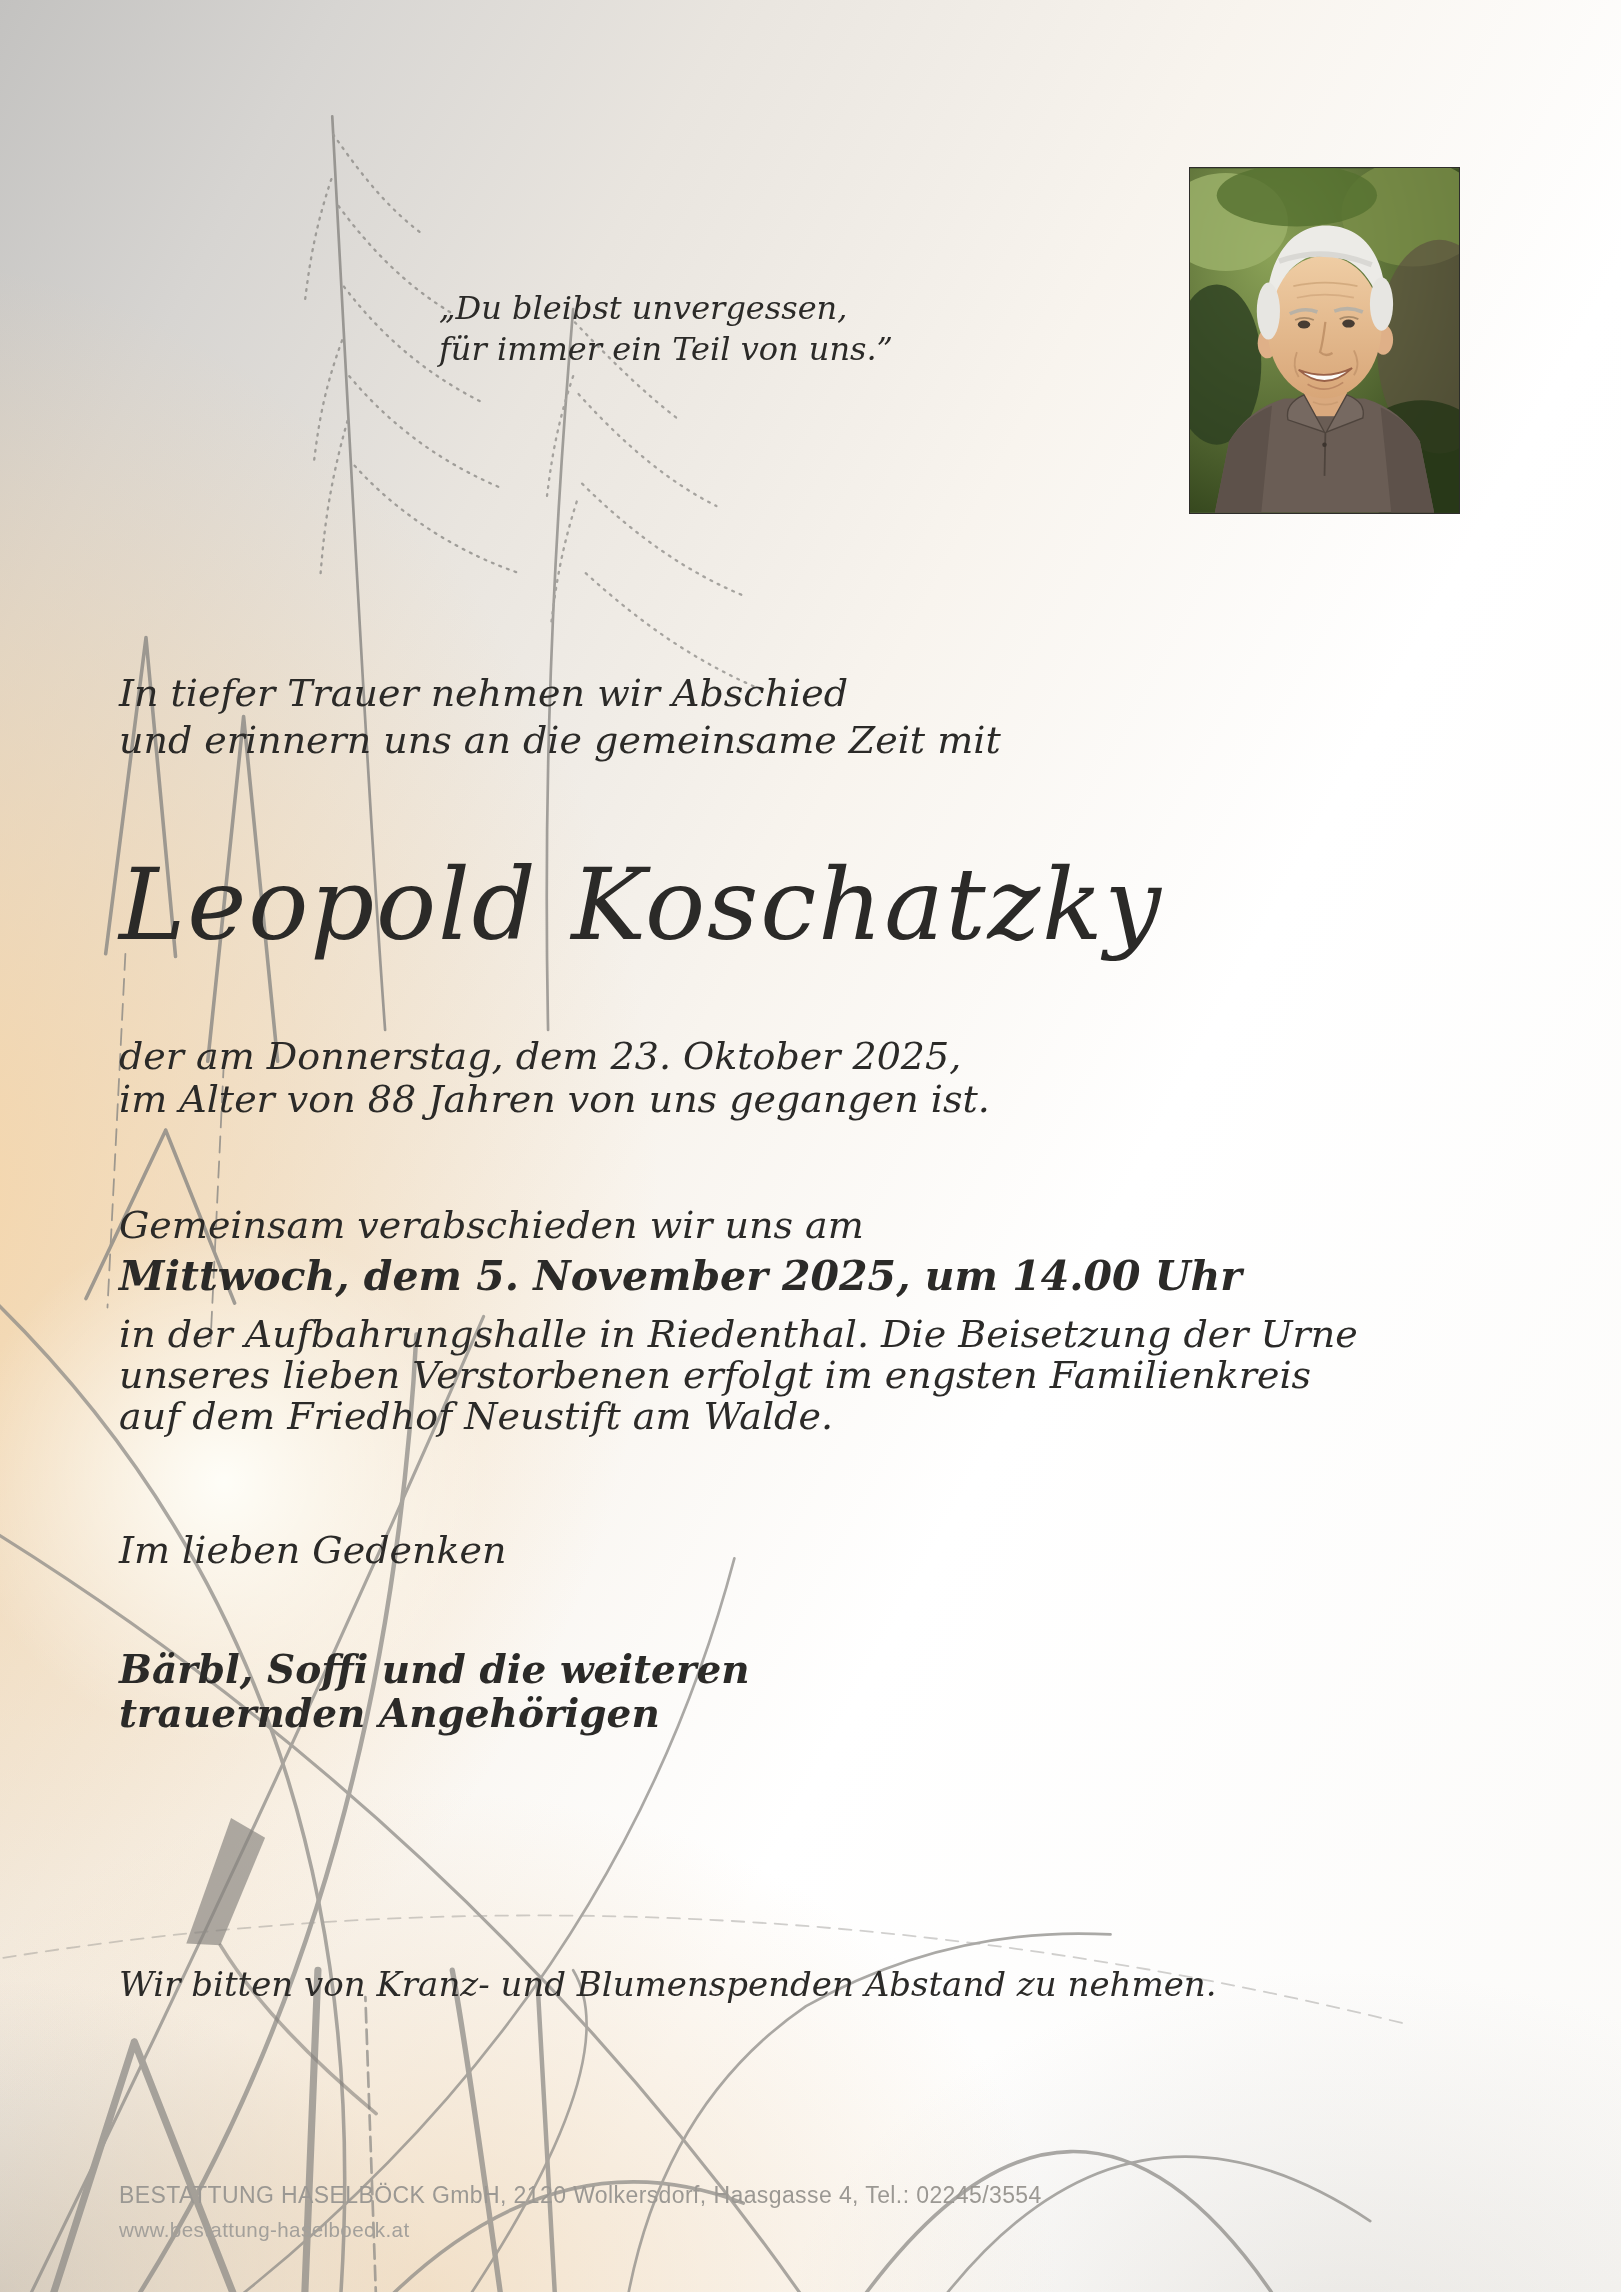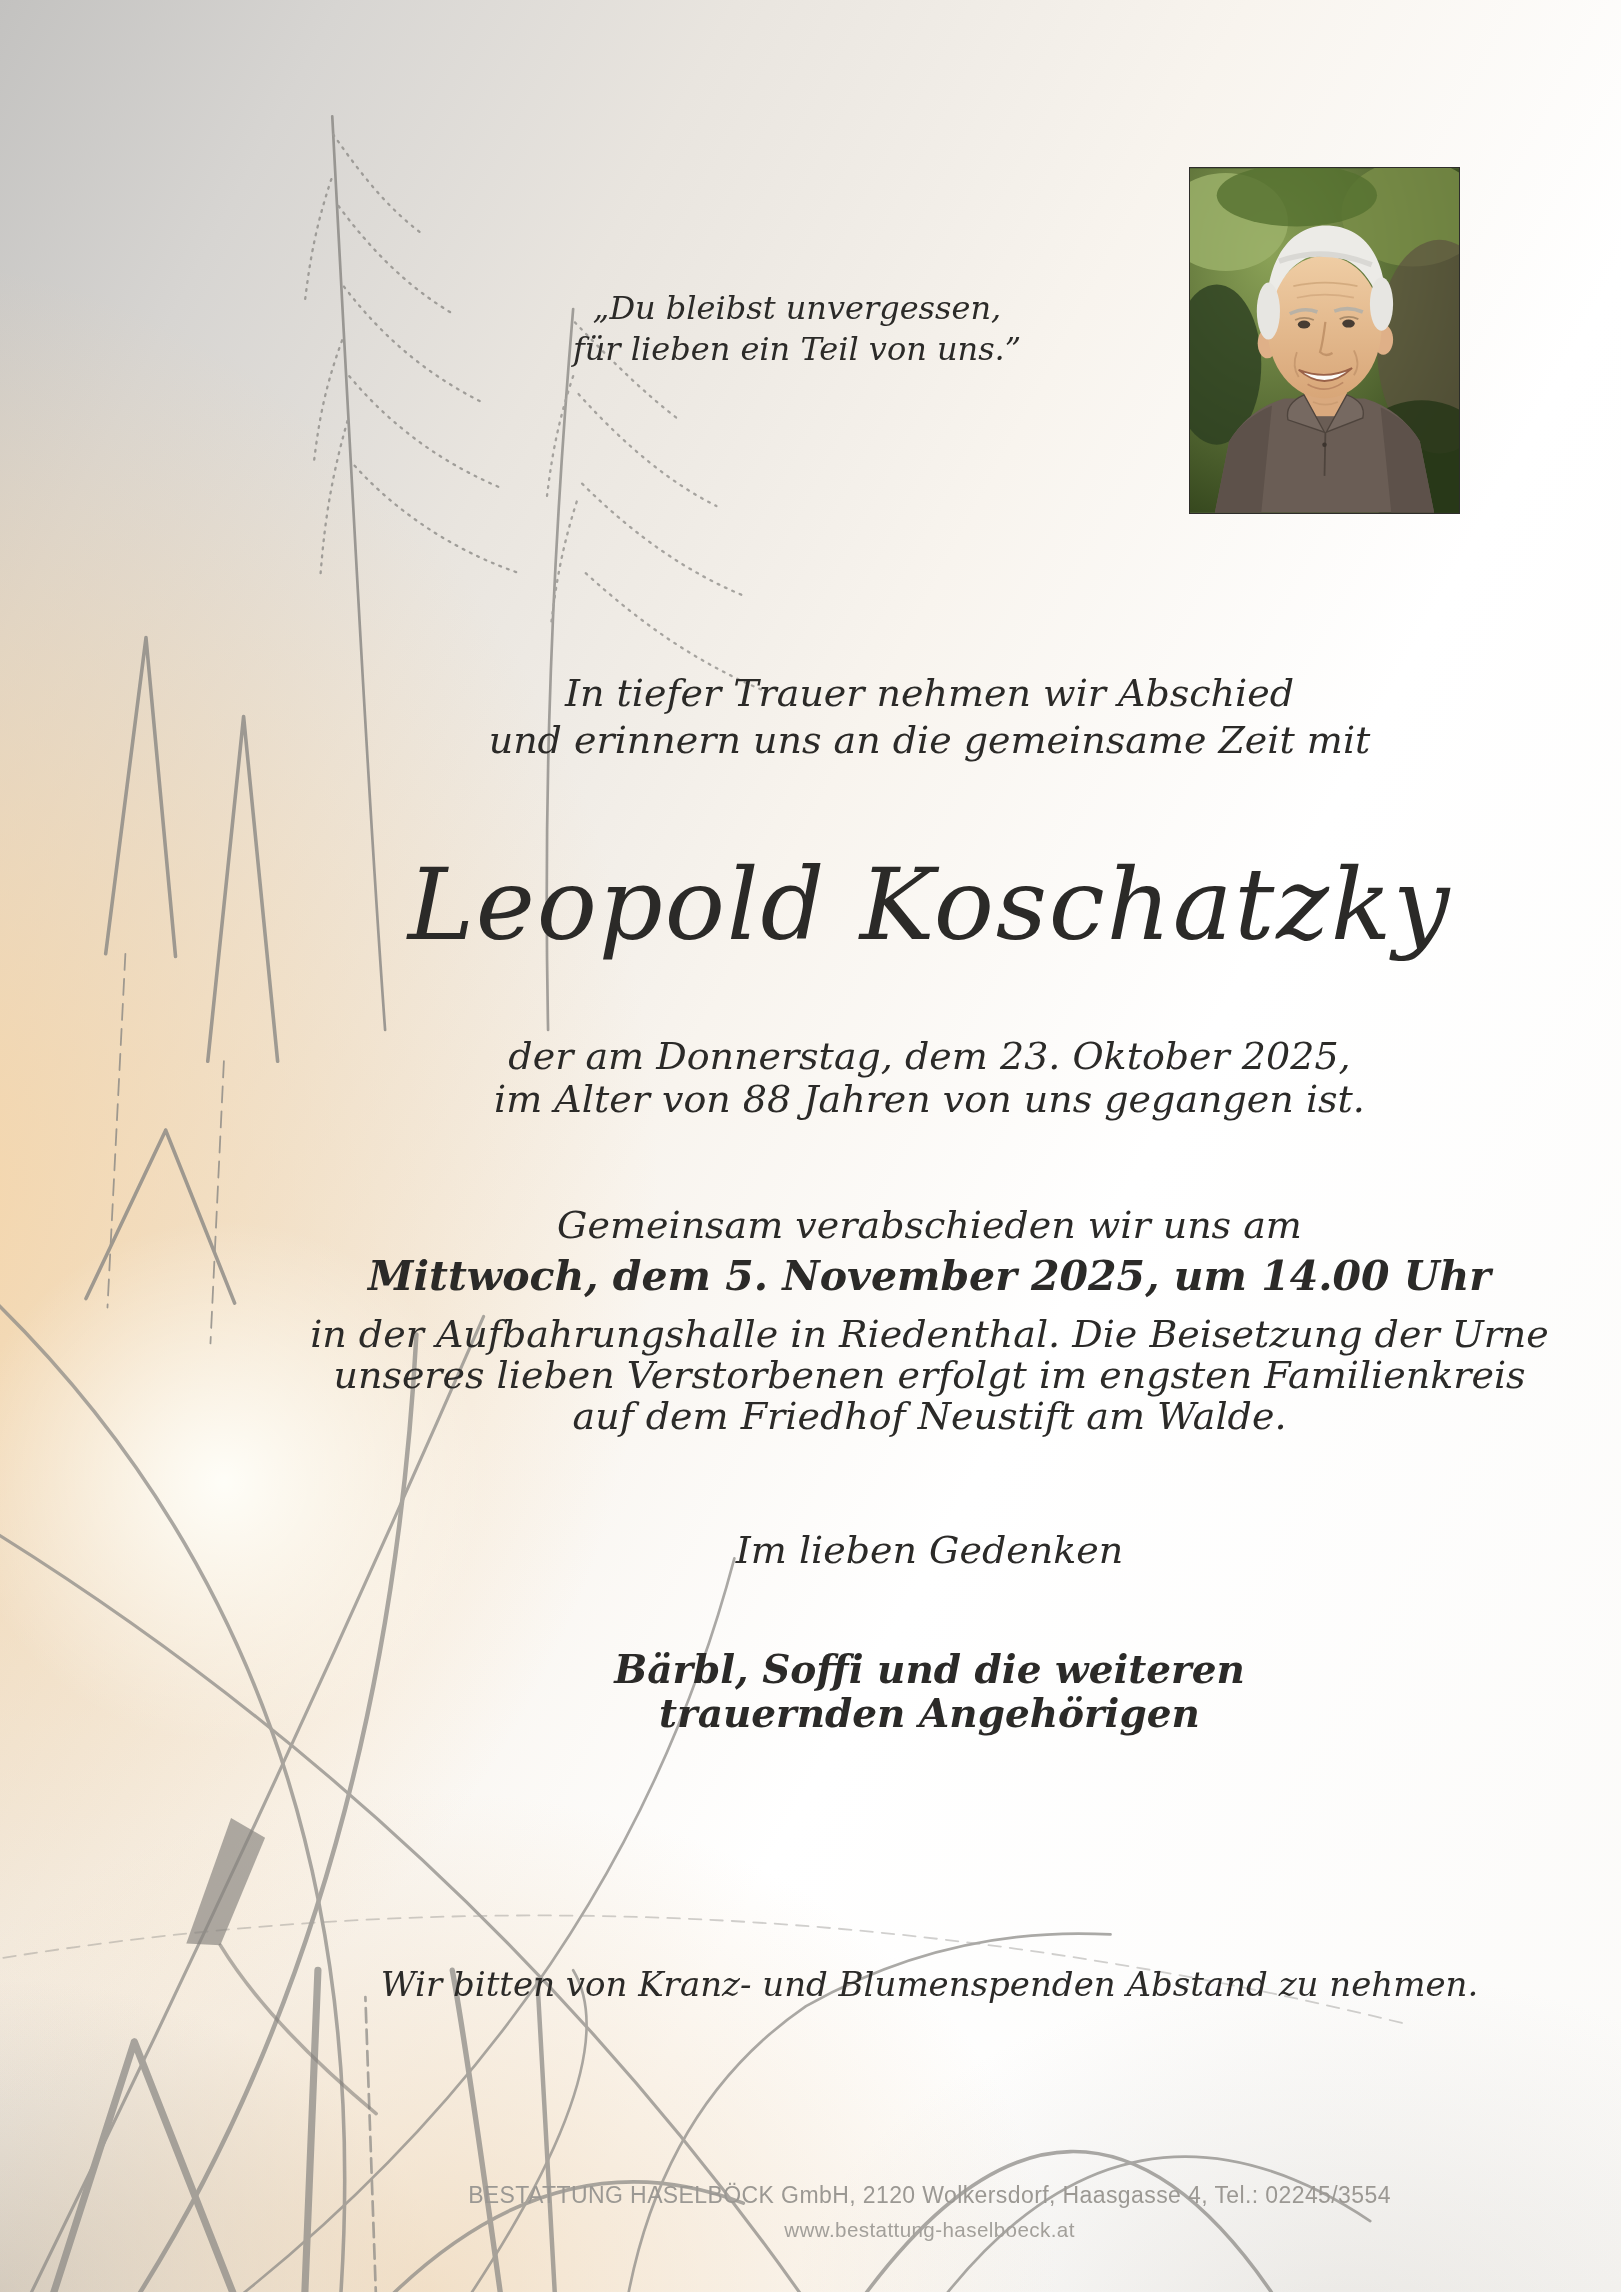--- a/index.html
+++ b/index.html
@@ -11,21 +11,21 @@
     color:#2b2a28;
     background:
       radial-gradient(circle 385px at 224px 1482px, rgba(255,255,250,.95), rgba(255,255,250,0) 68%),
       radial-gradient(ellipse 1119px 1343px at -125px 1191px, rgba(247,213,166,.95), rgba(247,213,166,0) 70%),
       radial-gradient(ellipse 896px 716px at 430px 2293px, rgba(235,208,172,.65), rgba(235,208,172,0) 70%),
       radial-gradient(ellipse 627px 448px at 0px 2293px, rgba(158,152,142,.45), rgba(158,152,142,0) 70%),
       radial-gradient(ellipse 806px 537px at 1343px 2346px, rgba(190,185,176,.30), rgba(190,185,176,0) 70%),
       linear-gradient(118deg,#c3c2c0 0%, #d7d5d2 12%, #e9e5df 26%, #f8f4ee 44%, #ffffff 62%, #fbfaf8 100%);
   }
   .grass{position:absolute;inset:0;z-index:0;pointer-events:none;}
-  .txt{position:absolute;text-align:center;z-index:2;font-style:italic;}
+  .txt{position:absolute;z-index:2;font-style:italic;}
   .center-col{left:119px;width:1621px;}
   .quote{left:439px;width:716px;top:288px;font-size:32px;line-height:41px;}
   .intro{top:670px;font-size:38px;line-height:47px;}
   .name{top:846px;font-size:100px;line-height:117px;letter-spacing:1.8px;}
   .death{top:1035px;font-size:38px;line-height:43px;}
   .farewell-intro{top:1206px;font-size:38px;line-height:38px;}
   .farewell-datetime{top:1256px;font-size:41px;line-height:41px;font-weight:bold;}
   .farewell-details{top:1314px;font-size:38px;line-height:41px;}
   .remember{top:1531px;font-size:38px;line-height:38px;}
   .mourners{top:1647px;font-size:39px;line-height:44px;font-weight:bold;}
@@ -166,21 +166,21 @@
 
       <path d="M122 226 Q152 252 182 224 Q153 238 122 226 Z" fill="#fdfcf8" stroke="#9a6248" stroke-width="2"></path>
       <path d="M132 242 Q152 254 172 240" stroke="#b07a5a" stroke-width="2" fill="none" opacity=".7"></path>
 
       <path d="M138 262 Q152 268 166 262" stroke="#c2946a" stroke-width="2" fill="none" opacity=".6"></path>
     </svg>
   </div>
 
   <div class="txt quote">
     <div>„Du bleibst unvergessen,</div>
-    <div>für lieben ein Teil von uns.”</div>
+    <div>für immer ein Teil von uns.”</div>
   </div>
 
   <div class="txt intro center-col">
     <div>In tiefer Trauer nehmen wir Abschied</div>
     <div>und erinnern uns an die gemeinsame Zeit mit</div>
   </div>
 
   <div class="txt name center-col">Leopold Koschatzky</div>
 
   <div class="txt death center-col">

